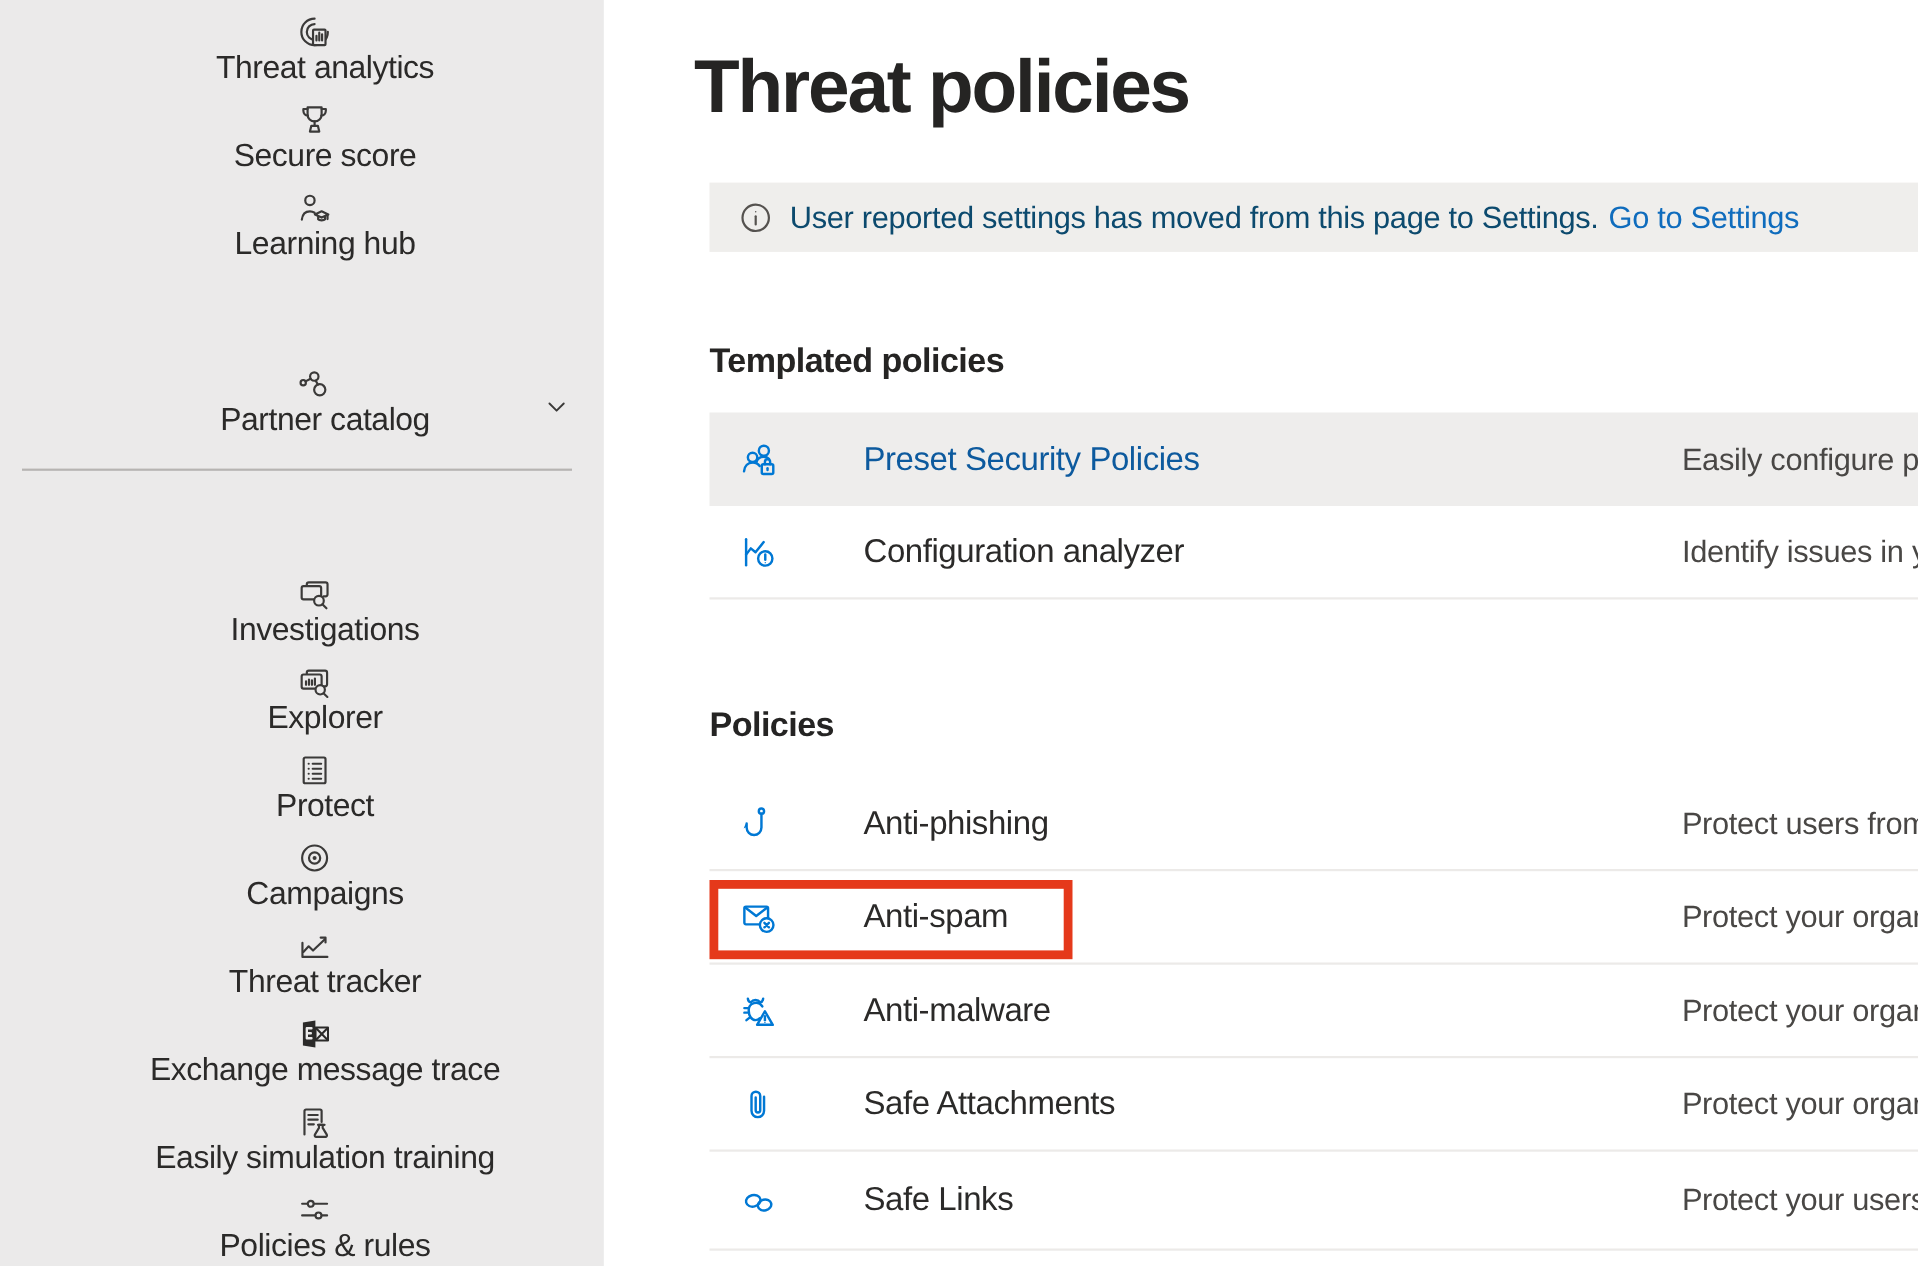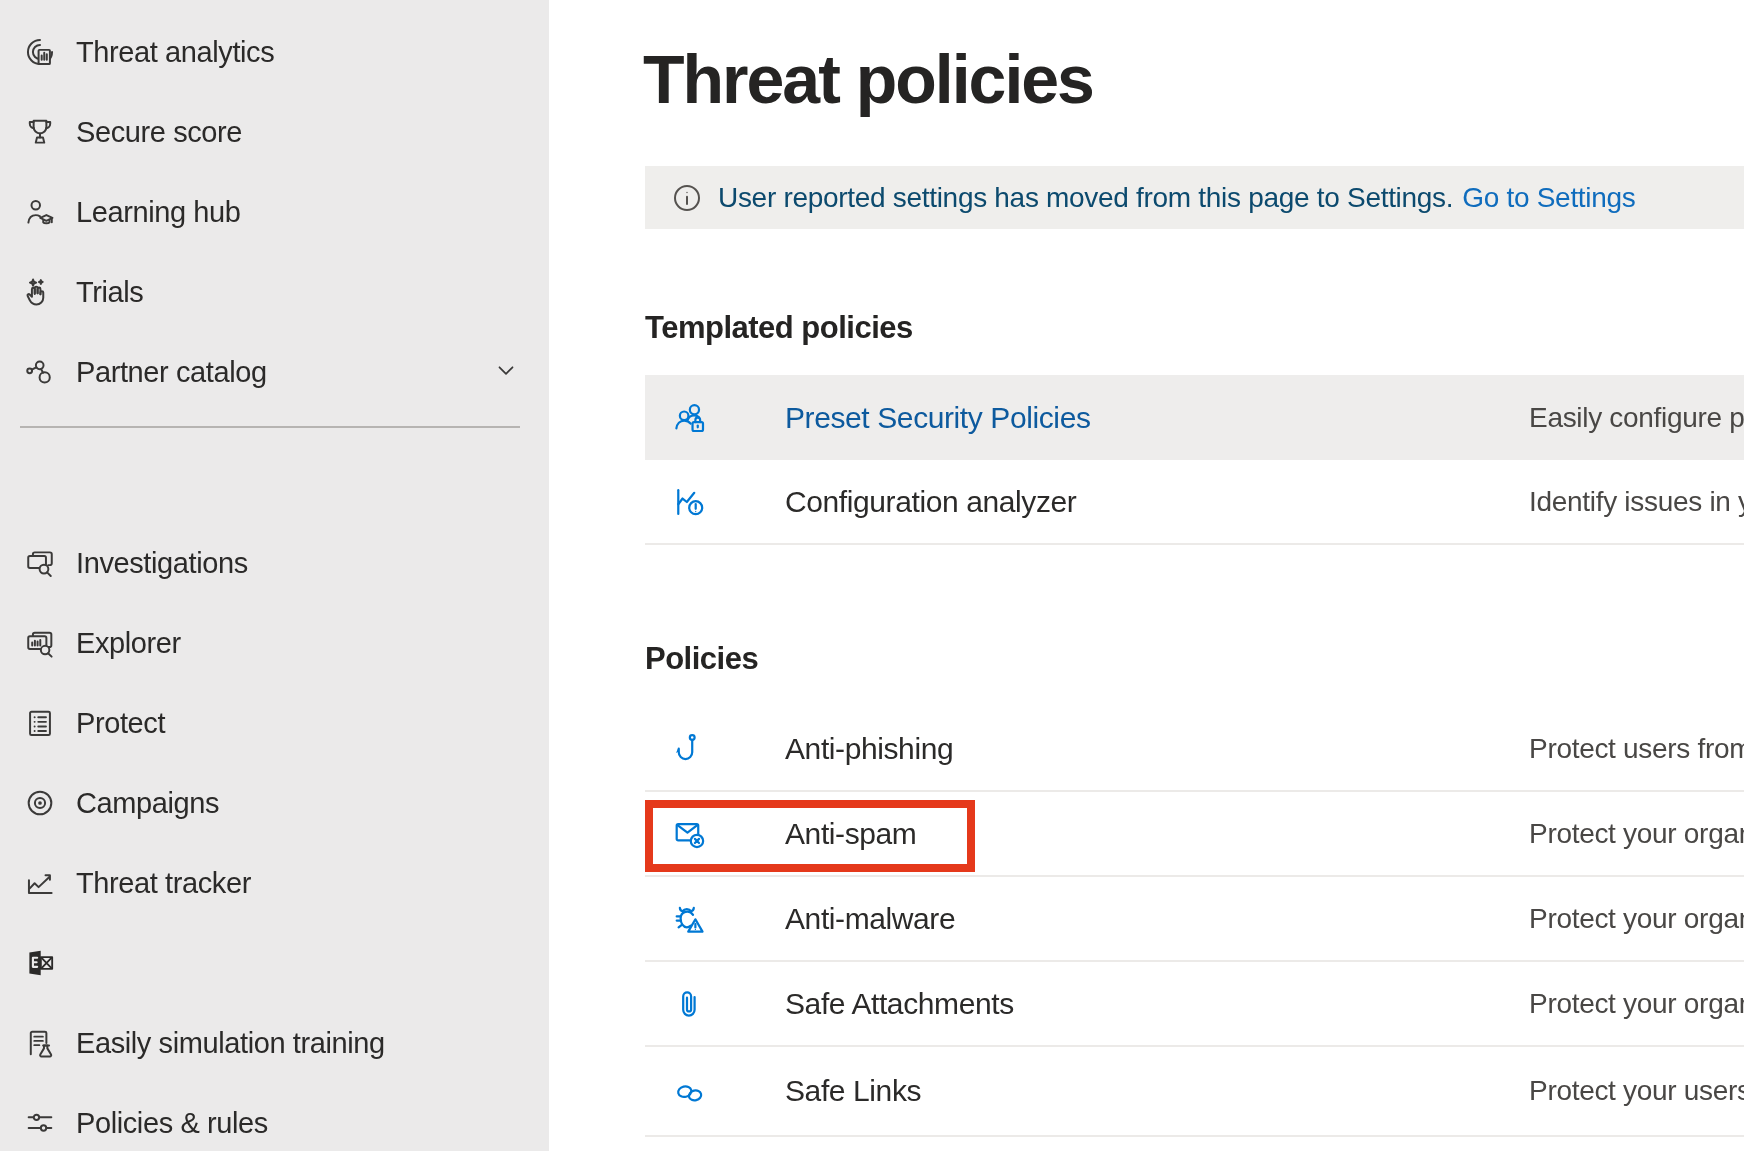--- a/index.html
+++ b/index.html
@@ -2,32 +2,32 @@
 <html><head>
 <meta charset="utf-8">
 <style>
   html,body{margin:0;padding:0;background:#fff;}
   .screen{position:relative;width:1744px;height:1151px;overflow:hidden;
     font-family:"Liberation Sans","DejaVu Sans",sans-serif;color:#2b2a29;}
 
   
   .sidebar{position:absolute;left:0;top:0;width:549px;height:1151px;background:#ebeaea;}
   .s-item{position:absolute;left:0;width:549px;height:80px;display:flex;align-items:center;
-    padding-left:23px;box-sizing:border-box;cursor:pointer;}
+    padding-left:23px;box-sizing:border-box;cursor:pointer;flex-direction:column;}
   .s-icon{width:34px;height:34px;flex:0 0 34px;display:flex;align-items:center;justify-content:center;}
   .s-icon svg{stroke:#3b3a39;fill:none;stroke-width:1.4;stroke-linecap:round;stroke-linejoin:round;}
   .s-label{margin-left:19px;font-size:29px;letter-spacing:-0.4px;color:#2b2a29;white-space:nowrap;}
   .s-label.bold{font-weight:700;}
   .s-chevron{position:absolute;right:30px;top:50%;transform:translateY(-50%);}
   .s-chevron svg{stroke:#3b3a39;fill:none;stroke-width:1.6;stroke-linecap:round;stroke-linejoin:round;}
   .s-divider{position:absolute;left:20px;top:426px;width:500px;height:0;border-top:2px solid #b6b4b2;}
 
   
   .main{position:absolute;left:549px;top:0;width:1195px;height:1151px;background:#fff;}
-  .page-title{position:absolute;left:94px;top:40px;margin:0;font-size:68px;font-weight:700;
+  .page-title{position:absolute;left:82px;top:40px;margin:0;font-size:68px;font-weight:700;
     letter-spacing:-2px;color:#252423;white-space:nowrap;}
   .banner{position:absolute;left:96px;top:166px;width:1099px;height:63px;background:#efeeec;
     display:flex;align-items:center;box-sizing:border-box;padding-left:26px;}
   .banner-icon{width:32px;height:32px;flex:0 0 32px;}
   .banner-icon svg{stroke:#55524f;fill:none;stroke-width:1.5;stroke-linecap:round;}
   .banner-text{margin-left:15px;font-size:28px;color:#0c4a6e;letter-spacing:-0.3px;white-space:nowrap;}
   .banner-link{margin-left:9px;font-size:28px;color:#0f6cbd;letter-spacing:-0.3px;text-decoration:none;
     white-space:nowrap;cursor:pointer;}
 
   .section-heading{position:absolute;left:96px;margin:0;font-size:31px;font-weight:700;
@@ -86,33 +86,20 @@
             <circle cx="9" cy="7.2" r="3"></circle>
             <path d="M3.8 19.5c.4-3.4 2.5-5.3 5.2-5.3 1.1 0 2.1.3 3 .9"></path>
             <path d="M12.2 16.2l4.3-2 4.3 2-4.3 2z"></path>
             <path d="M14.3 17.8v1.5c.7.9 3.7.9 4.4 0v-1.5"></path>
             <path d="M20.3 16.6v2.6"></path>
           </svg>
       </span>
       <span class="s-label">Learning hub</span>
     </div>
 
-    <div class="s-item" style="top:252px">
-      <span class="s-icon">
-        <svg width="34" height="34" viewBox="0 0 24 24">
-            <path d="M7.1 3.2l.6 1.6 1.6.6-1.6.6-.6 1.6-.6-1.6-1.6-.6 1.6-.6z"></path>
-            <path d="M12.6 3.6l.35 1 .95.35-.95.35-.35 1-.35-1-.95-.35.95-.35z"></path>
-            <path d="M6.3 14.8V10a1 1 0 0 1 2 0v3.4"></path>
-            <path d="M8.3 12.8V9.2a1 1 0 0 1 2 0v3.6"></path>
-            <path d="M10.3 12.8V9.9a1 1 0 0 1 2 0v3.7"></path>
-            <path d="M12.3 13.6v-1.2a1 1 0 0 1 2 0v3.6a4.8 4.8 0 0 1-4.8 4.8c-2.3 0-3.7-1.1-4.7-3l-1.5-3c-.5-.9.7-1.7 1.4-1l1.6 1.6"></path>
-          </svg>
-      </span>
-      <span class="s-label">Trials</span>
-    </div>
 
     <div class="s-item" style="top:332px">
       <span class="s-icon">
         <svg width="34" height="34" viewBox="0 0 24 24">
             <circle cx="4.7" cy="11.2" r="1.7"></circle>
             <circle cx="11.8" cy="7.3" r="2.7"></circle>
             <circle cx="15.3" cy="15.8" r="3.6"></circle>
             <path d="M6.2 10.4l3.2-1.7M12.7 9.9l1.5 2.6"></path>
           </svg>
       </span>
@@ -187,20 +174,21 @@
 
     <div class="s-item" style="top:923px">
       <span class="s-icon">
         <svg width="34" height="34" viewBox="0 0 24 24">
             <path d="M4.5 4.6l8-1.2v17.2l-8-1.2z" fill="#2b2a29" stroke="none"></path>
             <path d="M7 8.3v6.4M7 8.3h3M7 11.5h2.6M7 14.7h3" stroke="#ebeaea" stroke-width="1.5"></path>
             <rect x="12.6" y="7.9" width="8" height="8.2" fill="#ebeaea" stroke="#2b2a29" stroke-width="1.3"></rect>
             <path d="M13.3 8.6l6.6 6.8M19.9 8.6l-6.6 6.8" stroke="#2b2a29" stroke-width="1.3"></path>
           </svg>
       </span>
+      <span class="s-label">Exchange message trace</span>
     </div>
 
     <div class="s-item" style="top:1003px">
       <span class="s-icon">
         <svg width="34" height="34" viewBox="0 0 24 24">
             <path d="M5.5 20V5a1 1 0 0 1 1-1h9a1 1 0 0 1 1 1v7"></path>
             <path d="M8 7.5h6M8 10.5h6M8 13.5h3.5"></path>
             <path d="M14.8 13.8v2l-2.6 4.3a1 1 0 0 0 .85 1.5h5.9a1 1 0 0 0 .85-1.5l-2.6-4.3v-2z" fill="#ebeaea"></path>
             <path d="M14.2 13.8h4.2"></path>
           </svg>

